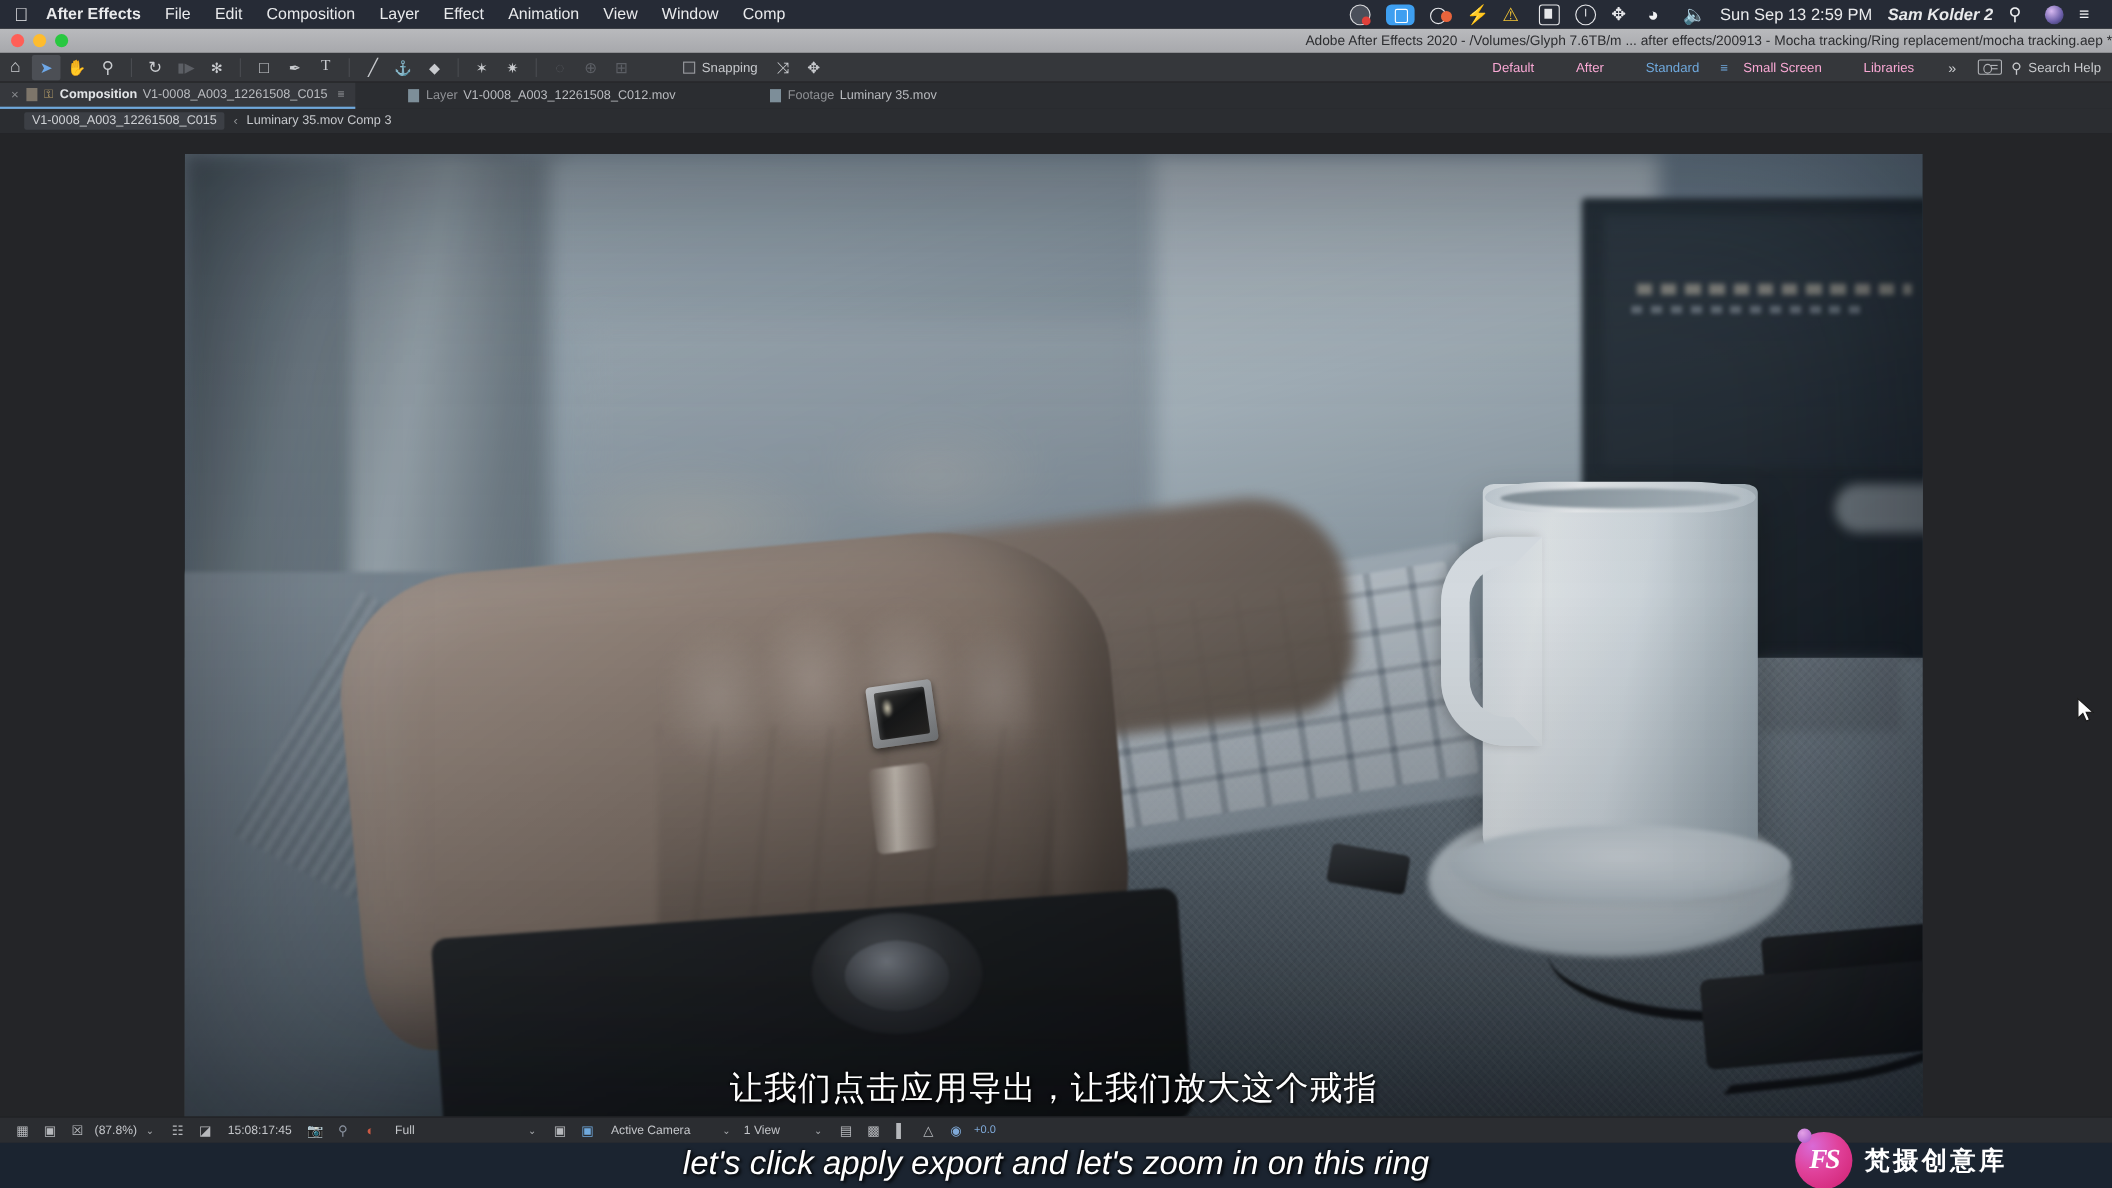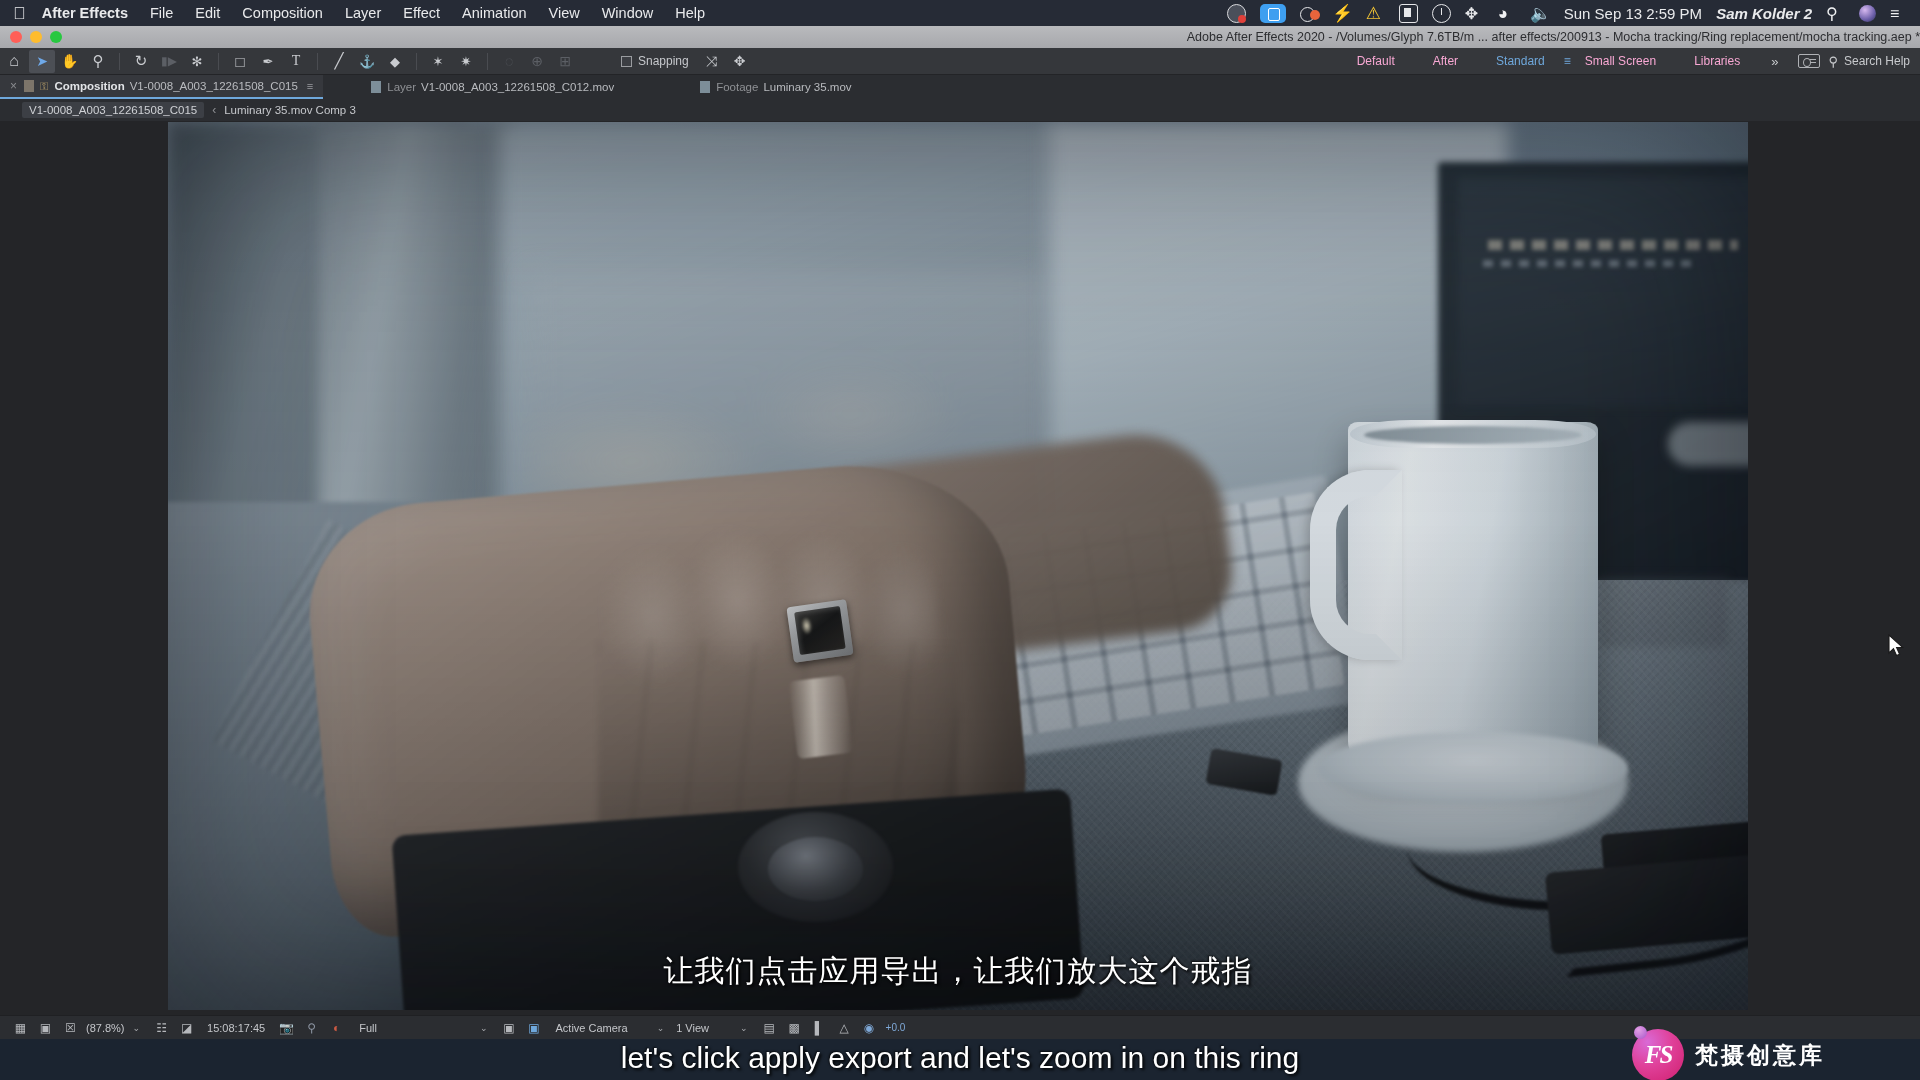--- a/index.html
+++ b/index.html
@@ -115,21 +115,21 @@
   .crumb { font-size:11.5px; color:#cfd1d5; background:#3c3f45; padding:2px 7px; border-radius:2px;}
   .crumb-sep { color:#8e9094; font-size:12px; margin:0 8px; }
   .crumb2 { font-size:11.5px; color:#c6c8cc; }
 
   
   .viewer {
     position:absolute; top:121px; left:0; width:1920px; height:894px;
     background:#242528; z-index:30;
   }
   .stage {
-    position:absolute; left:168px; top:1px; width:1580px; height:888px;
+    position:absolute; left:168px; top:19px; width:1580px; height:888px;
     overflow:hidden; background:#000000;
   }
   
   .photo { position:absolute; inset:0;
     background:
       radial-gradient(ellipse 70% 60% at 18% 52%, rgba(120,130,140,0.30), transparent 62%),
       linear-gradient(170deg, #9fb0bd 0%, #8294a4 16%, #6e8291 33%, #55656f 55%, #3d4a54 78%, #2f3a42 100%);
   }
   
   .win-l { position:absolute; left:0; top:0; width:300px; height:560px;
@@ -313,20 +313,21 @@
   
   .bottombar {
     position:absolute; top:1039px; left:0; width:1920px; height:41px;
     background:#1b2430; z-index:38;
   }
   .sub-en {
     position:absolute; left:0; right:0; top:2px; text-align:center;
     font-size:30px; color:#fff;
     text-shadow: 2px 2px 3px rgba(0,0,0,.9), -1px -1px 2px rgba(0,0,0,.7);
     white-space:nowrap;
+    font-style:italic;
   }
   .watermark { position:absolute; right:95px; top:-10px; display:flex; align-items:center; gap:11px;}
   .wm-logo { width:52px;height:52px;border-radius:50%; position:relative;
     background: radial-gradient(circle at 30% 25%, #d96ad6 0%, #e0419a 45%, #cf1f6e 100%);
     display:flex;align-items:center;justify-content:center;}
   .wm-logo::before{content:"";position:absolute;left:2px;top:-3px;width:13px;height:13px;border-radius:50%;
     background: radial-gradient(circle at 35% 30%, #e3a0e6, #a855c9);}
   .wm-fs { color:#fff; font-family:"Liberation Serif", serif; font-style:italic; font-size:25px; font-weight:bold; letter-spacing:-2px;}
   .wm-text { color:#fff; font-family:"DejaVu Sans", sans-serif; font-size:23px; letter-spacing:3px; font-weight:bold;}
 
@@ -342,21 +343,21 @@
     <span class="apple"></span>
     <span class="mi app-name">After Effects</span>
     <span class="mi">File</span>
     <span class="mi">Edit</span>
     <span class="mi">Composition</span>
     <span class="mi">Layer</span>
     <span class="mi">Effect</span>
     <span class="mi">Animation</span>
     <span class="mi">View</span>
     <span class="mi">Window</span>
-    <span class="mi">Help</span>
+    <span class="mi">Comp</span>
     <span class="spacer"></span>
     <span class="tray">
       <span class="tray-ico ic-globe"></span>
       <span class="tray-ico ic-tool"></span>
       <span class="tray-ico ic-drops"></span>
       <span class="tray-ico ic-bolt">⚡</span>
       <span class="tray-ico ic-warn">⚠</span>
       <span class="tray-ico ic-screen"></span>
       <span class="tray-ico ic-clock"></span>
       <span class="tray-ico ic-cross">✥</span>

